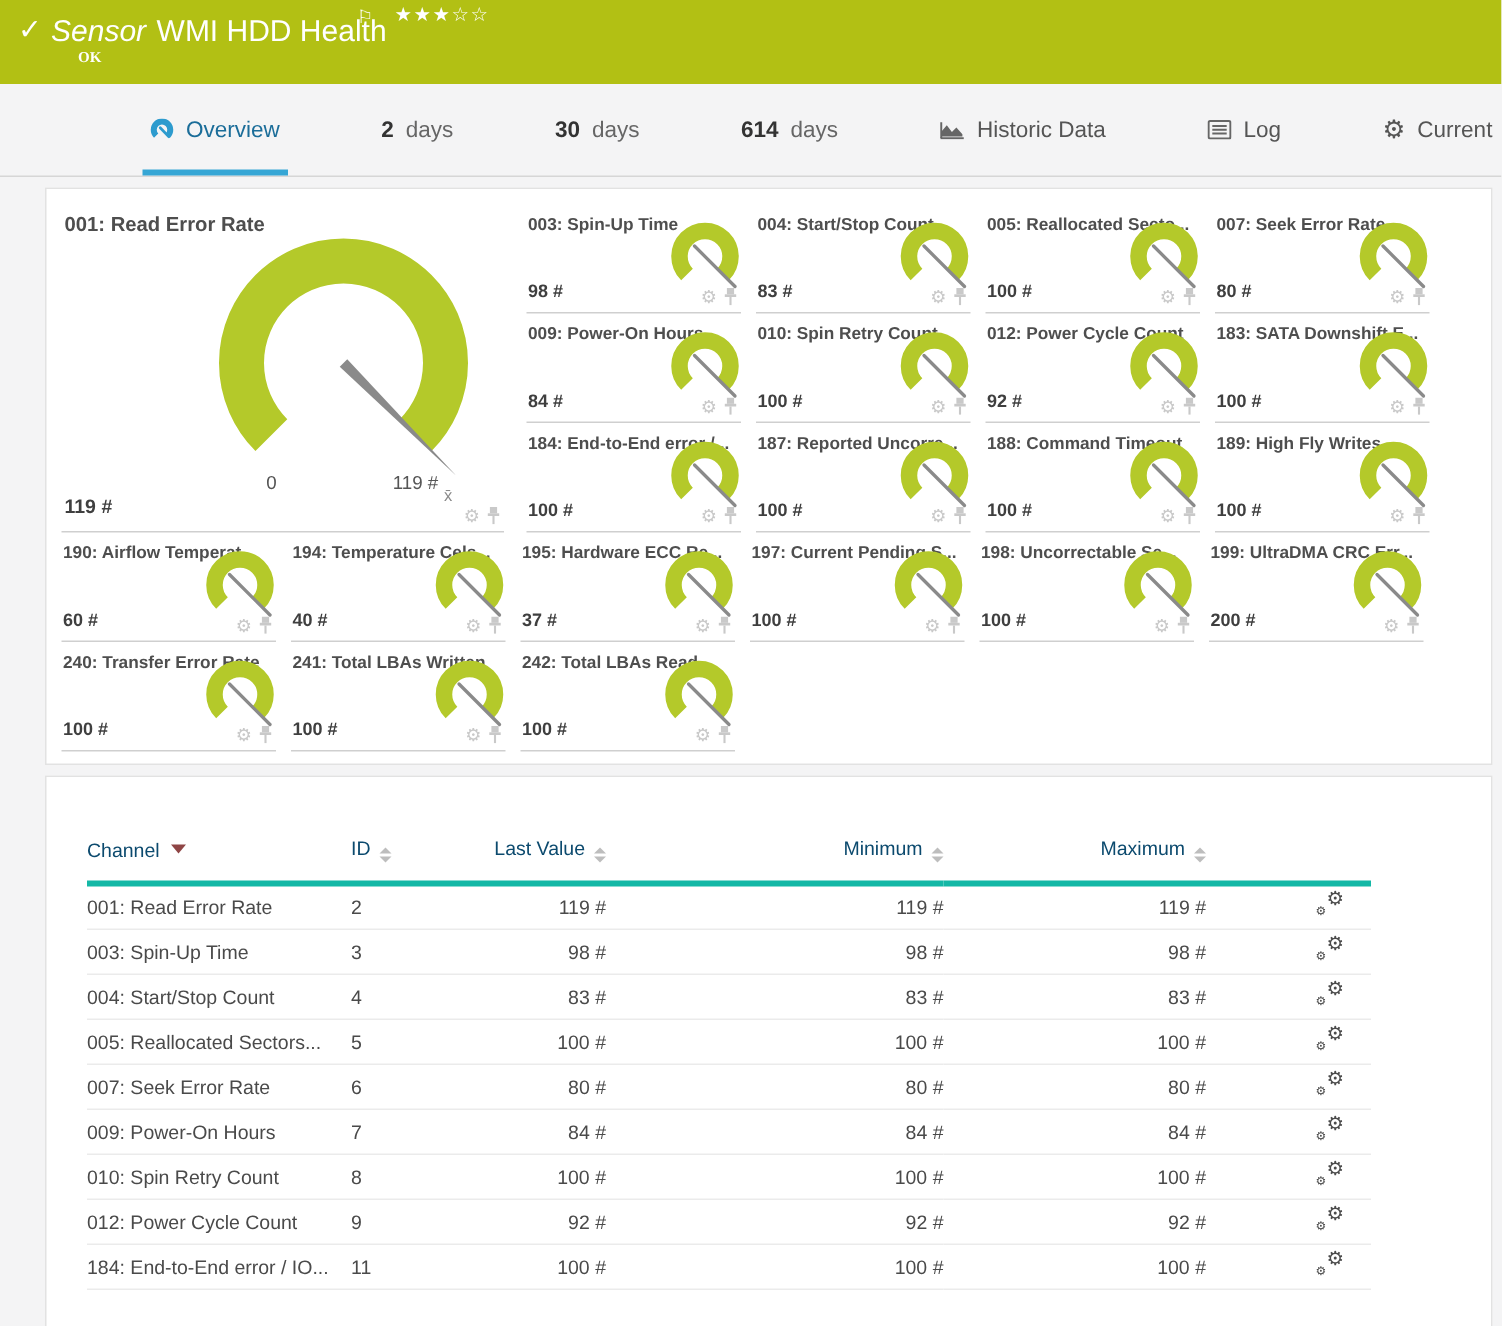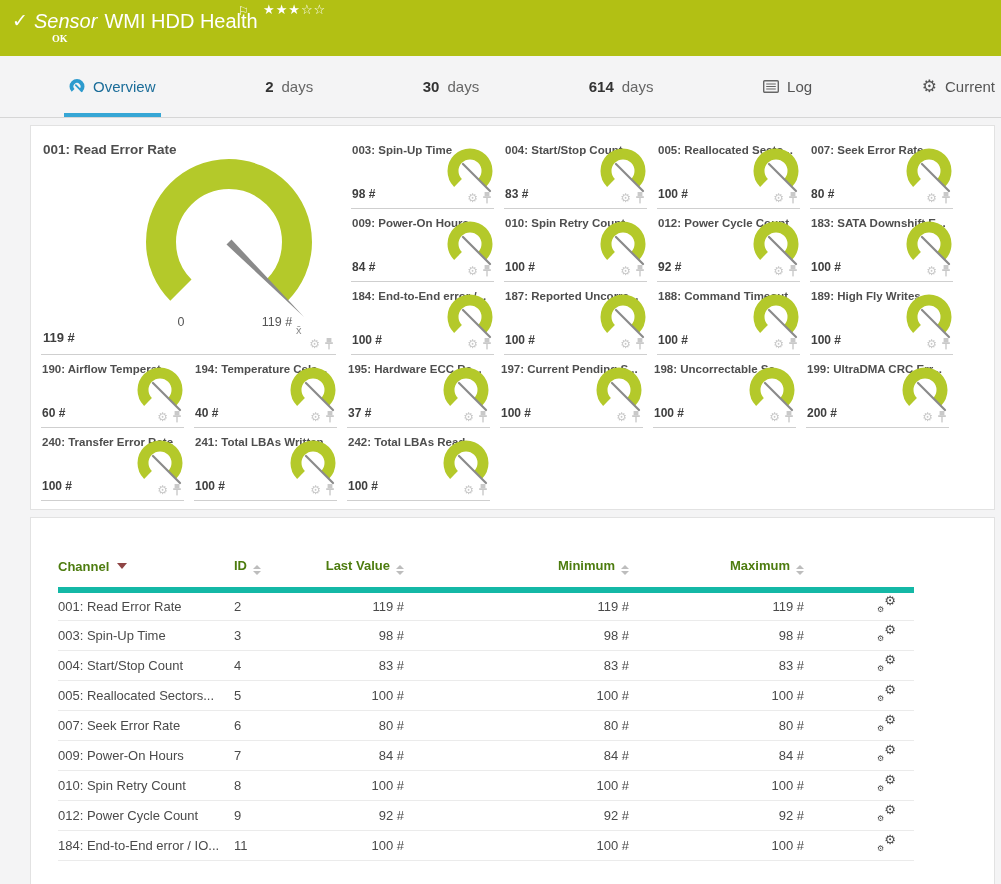--- a/index.html
+++ b/index.html
@@ -12,21 +12,21 @@
   .app-header { position:absolute; top:0; left:0; right:0; height:56px; background:#b2c014; color:#fff; }
   .hdr-check { position:absolute; left:12px; top:9px; font-size:19px; font-weight:bold; }
   .hdr-title { position:absolute; left:34px; top:10px; font-size:20px; white-space:nowrap; }
   .hdr-kind { font-style:italic; margin-right:7px; }
   .hdr-flag { position:absolute; left:238px; top:4px; font-size:12px; }
   .hdr-stars { position:absolute; left:263px; top:2px; font-size:13px; letter-spacing:1px; }
   .hdr-status { position:absolute; left:52px; top:33px; font-size:10px; font-weight:bold;font-family:Liberation Serif, serif; }
 
   
   .tabs { position:absolute; top:56px; left:0; right:0; height:62px; border-bottom:1px solid #d6d6d6;
-    display:flex; justify-content:space-between; align-items:stretch; padding:0 4px 0 67px; }
+    display:flex; justify-content:space-between; align-items:stretch; padding:0 4px 0 98px; }
   .tab { position:relative; display:flex; align-items:center; gap:8px; font-size:15px; color:#555;
     cursor:pointer; padding:0 2px; white-space:nowrap; }
   .tab .t-num { font-weight:bold; color:#333; }
   .tab .t-word { color:#666;text-align:center; }
   .tab.active { color:#1b6d99; }
   .tab.active::after { content:""; position:absolute; left:-3px; right:-3px; bottom:0; height:4px; background:#36a6d5; }
   .tab svg { display:block; flex:none; }
   .gear-glyph { font-size:17px; color:#555; line-height:1; }
 
   
@@ -52,21 +52,21 @@
   .scale-min { position:absolute; left:128px; width:24px; bottom:26px; text-align:center; font-size:12.5px; color:#555; }
   .scale-max { position:absolute; left:212px; width:48px; bottom:26px; text-align:center; font-size:12.5px; color:#555; }
 
   .grid-a { position:absolute; left:320px; top:10px; display:grid; grid-template-columns:repeat(4,148px);
     column-gap:5px; grid-auto-rows:73px; }
   .grid-b { position:absolute; left:10px; top:229px; display:grid; grid-template-columns:repeat(6,148px);
     column-gap:5px; grid-auto-rows:73px; }
 
   
   .table-card table { border-collapse:collapse; margin:40px 0 0 27px; font-size:13px; color:#4a4a4a; table-layout:fixed; }
-  th { text-align:left; font-weight:bold; padding:0 0 12px 0; border-bottom:6px solid #14b8a6; font-size:13px; color:#4d7c0f; }
+  th { text-align:left; font-weight:normal; padding:0 0 12px 0; border-bottom:4px solid #14b8a6; font-size:13px; color:#0c4a6e; }
   th.num, td.num { text-align:right; }
   td { height:30px; border-bottom:1px solid #ebebeb; }
   td.c-gear, th.c-gear { text-align:right; padding-right:18px; }
   .sort-both { display:inline-flex; flex-direction:column; gap:2px; margin-left:6px; vertical-align:1px; }
   .sort-both i { display:block; width:0; height:0; border-left:4px solid transparent; border-right:4px solid transparent; }
   .sort-both .up { border-bottom:4px solid #bdbdbd; }
   .sort-both .down { border-top:4px solid #bdbdbd; }
   .sort-desc { display:inline-block; width:0; height:0; border-left:5px solid transparent;
     border-right:5px solid transparent; border-top:6px solid #8f4545; margin-left:8px; vertical-align:2px; }
   .chan-gears { position:relative; display:inline-block; width:19px; height:16px; }
@@ -98,20 +98,28 @@
     <span class="t-num">2</span>
     <span class="t-word">days</span>
   </div>
   <div class="tab">
     <span class="t-num">30</span>
     <span class="t-word">days</span>
   </div>
   <div class="tab">
     <span class="t-num">614</span>
     <span class="t-word">days</span>
+  </div>
+  <div class="tab">
+    <svg width="17" height="13" viewBox="0 0 17 13">
+      <path d="M1.5,1.5 V12" stroke="#666" stroke-width="1.3" fill="none"></path>
+      <path d="M1,12.2 h15.5" stroke="#666" stroke-width="1.3" fill="none"></path>
+      <path d="M1.8,11 V7.5 L5.2,3.5 L8.6,8 L11.6,5 L15.6,9.5 V11 Z" fill="#666"></path>
+    </svg>
+    <span>Historic Data</span>
   </div>
   <div class="tab">
     <svg width="16" height="13" viewBox="0 0 16 13">
       <rect x="0.7" y="0.7" width="14.6" height="11.6" rx="1" fill="none" stroke="#666" stroke-width="1.4"></rect>
       <path d="M3.2,4 h9.6 M3.2,6.5 h9.6 M3.2,9 h9.6" stroke="#666" stroke-width="1.2"></path>
     </svg>
     <span>Log</span>
   </div>
   <div class="tab">
     <span class="gear-glyph">⚙</span>

